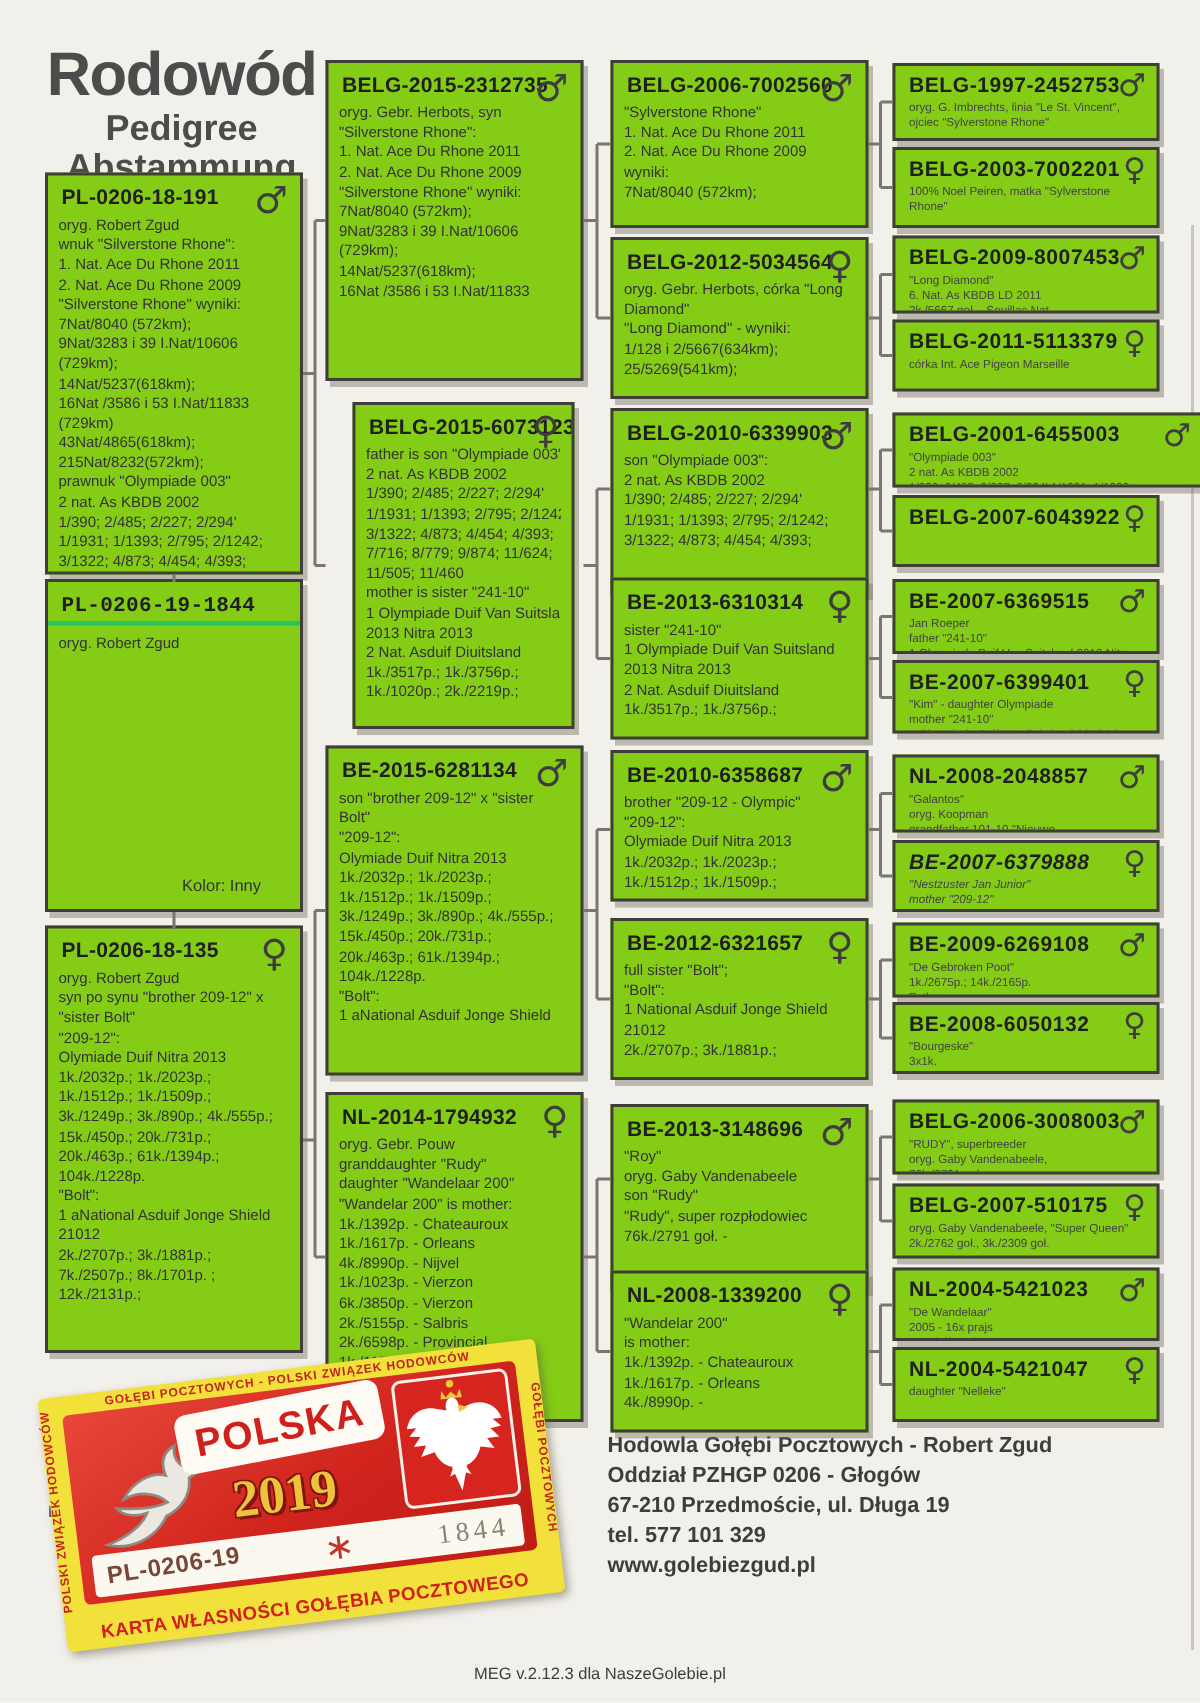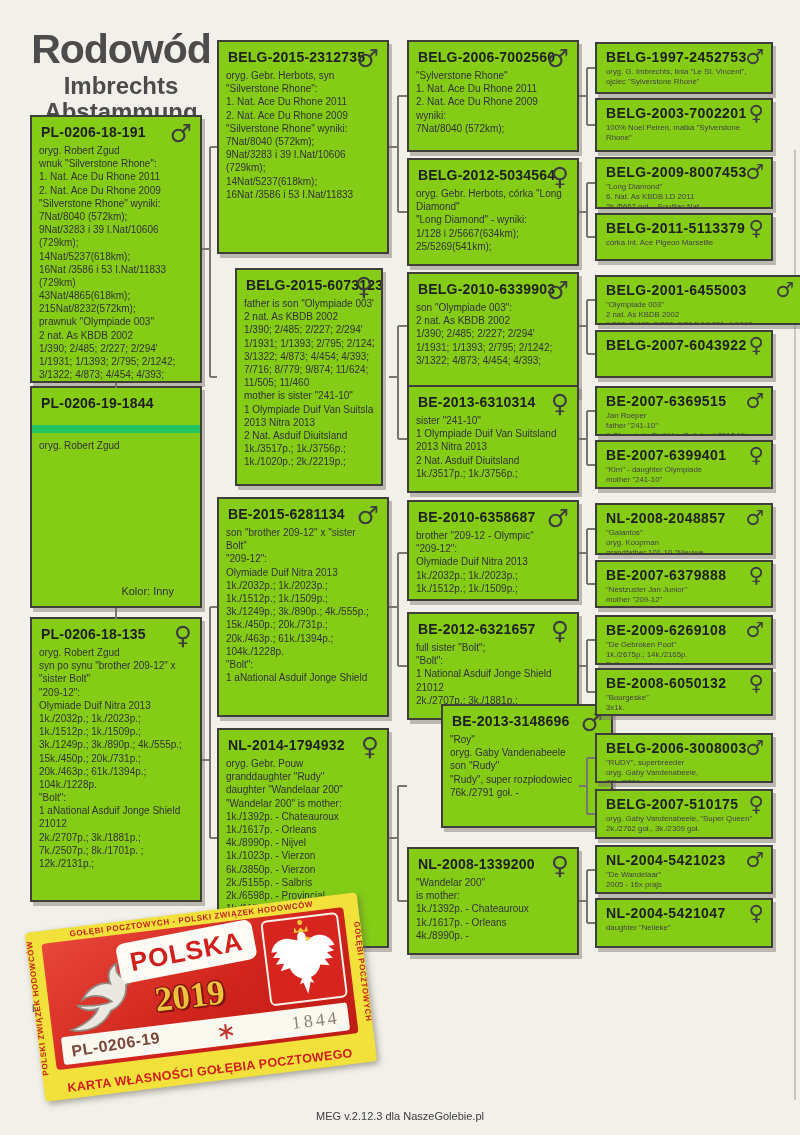--- a/index.html
+++ b/index.html
@@ -19,21 +19,21 @@
   .bh{position:relative;padding:6px 30px 3px 9px;}
   .ring{font-weight:bold;font-size:14px;color:#1f1f1f;letter-spacing:.2px;white-space:nowrap;}
   .sex{position:absolute;top:4px;right:8px;font-family:"DejaVu Sans",sans-serif;
        font-size:25px;line-height:1;color:#3d3d3d;}
   .bb{padding:0 7px;font-size:10px;line-height:1.32;color:#333;}
   .bb div{white-space:nowrap;overflow:hidden;}
   .small .bh{padding:4px 28px 1px 9px;}
   .small .ring{font-size:14px;letter-spacing:.4px;text-align:right;}
   .small .sex{font-size:21px;top:3px;right:7px;}
   .small .bb{font-size:7.8px;line-height:1.3;padding:0 9px;color:#444;}
-  .divided .bh{border-bottom:8px solid #22c55e;margin-bottom:6px;padding-bottom:13px;}
+  .divided .bh{border-bottom:3px solid #22c55e;margin-bottom:6px;padding-bottom:2px;font-family:Liberation Mono, monospace;}
   .bf{position:absolute;bottom:9px;right:26px;font-size:11px;color:#333;}
 
   
   .line{position:absolute;background:#7a766e;}
 
   
   .owner{position:absolute;left:405px;top:954px;font-size:14.5px;font-weight:bold;
          color:#3d3d3d;line-height:1.38;}
 
   .edge-text{position:absolute;left:32px;top:1002px;font-size:11px;font-weight:bold;color:#6a6a6a;}
@@ -68,24 +68,31 @@
                  font-size:12.5px;font-weight:bold;color:#d0201c;letter-spacing:.3px;white-space:nowrap;}
 </style>
 </head>
 <body>
 
 <div class="page" id="page">
   <div class="scan-edge"></div>
 
   <div class="title">
     <div class="t1">Rodowód</div>
-    <div class="t2">Imbrechts</div>
+    <div class="t2">Pedigree</div>
     <div class="t3">Abstammung</div>
   </div>
 
+  <div class="owner">
+    <div>Hodowla Gołębi Pocztowych - Robert Zgud</div>
+    <div>Oddział PZHGP 0206 - Głogów</div>
+    <div>67-210 Przedmoście, ul. Długa 19</div>
+    <div>tel. 577 101 329</div>
+    <div>www.golebiezgud.pl</div>
+  </div>
 
   <div class="edge-text">Eig</div>
   <div class="meg">MEG v.2.12.3 dla NaszeGolebie.pl</div>
 
   <div class="stamp">
     <div class="sbt top">GOŁĘBI POCZTOWYCH - POLSKI ZWIĄZEK HODOWCÓW</div>
     <div class="sbt left">POLSKI ZWIĄZEK HODOWCÓW</div>
     <div class="sbt right">GOŁĘBI POCZTOWYCH</div>
     <div class="stamp-inner">
       <svg class="dove" viewBox="0 0 100 80">
@@ -284,21 +291,21 @@
     <div class="box" style="left: 407px; top: 612px; width: 172px; height: 108px;">
       <div class="bh"><span class="ring">BE-2012-6321657</span><span class="sex">♀</span></div>
       <div class="bb">
         <div>full sister "Bolt";</div>
         <div>"Bolt":</div>
         <div>1 National Asduif Jonge Shield</div>
         <div>21012</div>
         <div>2k./2707p.; 3k./1881p.;</div>
       </div>
     </div>
-    <div class="box" style="left: 407px; top: 704px; width: 172px; height: 124px; margin-left: 34px;">
+    <div class="box" style="left: 407px; top: 736px; width: 172px; height: 124px;">
       <div class="bh"><span class="ring">BE-2013-3148696</span><span class="sex">♂</span></div>
       <div class="bb">
         <div>"Roy"</div>
         <div>oryg. Gaby Vandenabeele</div>
         <div>son "Rudy"</div>
         <div>"Rudy", super rozpłodowiec</div>
         <div>76k./2791 goł. -</div>
       </div>
     </div>
     <div class="box" style="left: 407px; top: 847px; width: 172px; height: 108px;">
@@ -368,21 +375,21 @@
       </div>
     </div>
     <div class="box small" style="left: 595px; top: 503px; width: 178px; height: 52px;">
       <div class="bh"><span class="ring">NL-2008-2048857</span><span class="sex">♂</span></div>
       <div class="bb">
         <div>"Galantos"</div>
         <div>oryg. Koopman</div>
         <div>grandfather 101-10 "Nieuwe</div>
       </div>
     </div>
-    <div class="box small" style="left: 595px; top: 560px; width: 178px; height: 48px;">
+    <div class="box small" style="left: 595px; top: 560px; width: 178px; height: 48px; font-style: italic;">
       <div class="bh"><span class="ring">BE-2007-6379888</span><span class="sex">♀</span></div>
       <div class="bb">
         <div>"Nestzuster Jan Junior"</div>
         <div>mother  "209-12"</div>
         <div>Olymiade Duif Nitra</div>
       </div>
     </div>
     <div class="box small" style="left: 595px; top: 615px; width: 178px; height: 50px;">
       <div class="bh"><span class="ring">BE-2009-6269108</span><span class="sex">♂</span></div>
       <div class="bb">

